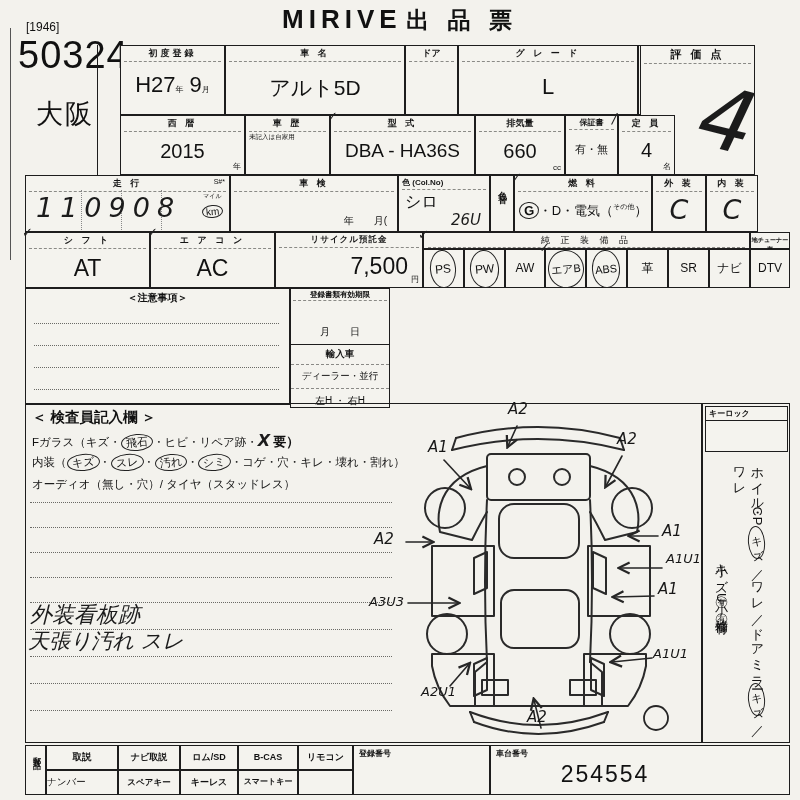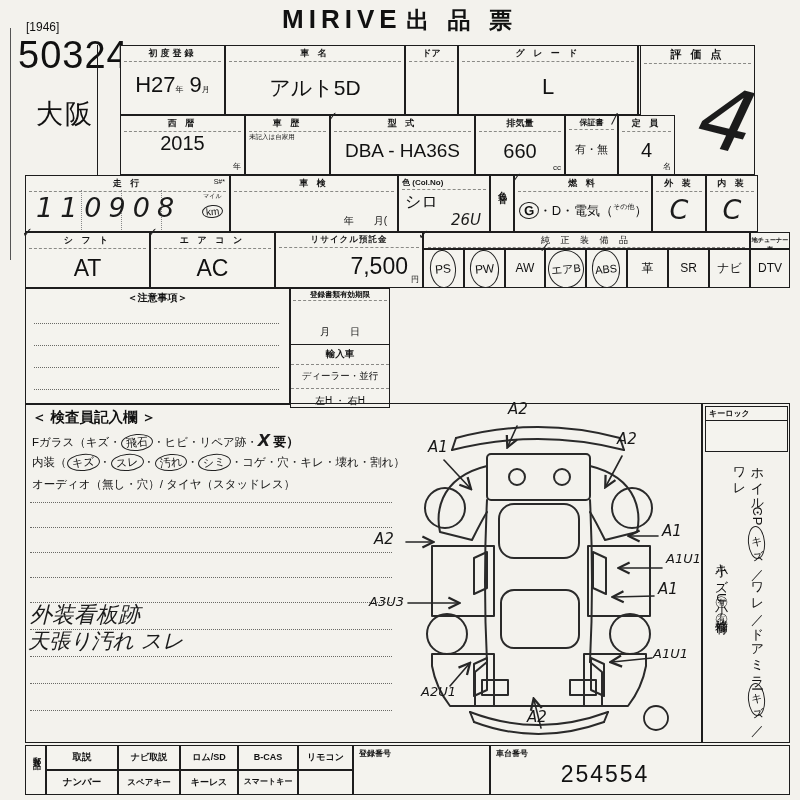--- a/index.html
+++ b/index.html
@@ -63,21 +63,21 @@
       <span>4WD</span>
     </div>
   </div>
   <div class="cell" style="left:640px;top:45px;width:115px;height:130px;">
     <div class="hdr" style="font-size:11px;">評 価 点</div>
   </div>
   <div class="abs hw" style="left:700px;top:70px;font-size:86px;font-weight:400;transform:rotate(14deg);">4</div>
 
   <div class="cell" style="left:120px;top:115px;width:125px;height:60px;">
     <div class="hdr">西 暦</div>
-    <div class="val" style="font-size:20px;margin-top:0;">2015</div>
+    <div class="val" style="font-size:20px;margin-top:8px;">2015</div>
     <span class="unit">年</span>
   </div>
   <div class="cell" style="left:245px;top:115px;width:85px;height:60px;">
     <div class="hdr">車 歴</div>
     <div style="font-size:6.5px;padding:1px 3px;">未記入は自家用</div>
   </div>
   <div class="cell" style="left:330px;top:115px;width:145px;height:60px;">
     <div class="hdr">型 式</div>
     <div class="val" style="font-size:19px;margin-top:8px;">DBA - HA36S</div>
   </div>
@@ -333,21 +333,21 @@
   <div class="cell" style="left:180px;top:745px;width:58px;height:25px;">
       <div style="font-size:9px;line-height:22px;text-align:center;font-weight:bold;">ロム/SD</div>
     </div>
   <div class="cell" style="left:238px;top:745px;width:60px;height:25px;">
       <div style="font-size:9px;line-height:22px;text-align:center;font-weight:bold;">B-CAS</div>
     </div>
   <div class="cell" style="left:298px;top:745px;width:55px;height:25px;">
       <div style="font-size:9px;line-height:22px;text-align:center;font-weight:bold;">リモコン</div>
     </div>
   <div class="cell" style="left:46px;top:770px;width:72px;height:25px;">
-      <div style="font-size:9.5px;line-height:22px;text-align:center;font-weight:bold;">ナンバー</div>
+      <div style="font-size:9.5px;line-height:22px;font-weight:normal;">ナンバー</div>
     </div>
   <div class="cell" style="left:118px;top:770px;width:62px;height:25px;">
       <div style="font-size:8.5px;line-height:22px;text-align:center;font-weight:bold;">スペアキー</div>
     </div>
   <div class="cell" style="left:180px;top:770px;width:58px;height:25px;">
       <div style="font-size:9px;line-height:22px;text-align:center;font-weight:bold;">キーレス</div>
     </div>
   <div class="cell" style="left:238px;top:770px;width:60px;height:25px;">
       <div style="font-size:8px;line-height:22px;text-align:center;font-weight:bold;">スマートキー</div>
     </div>

